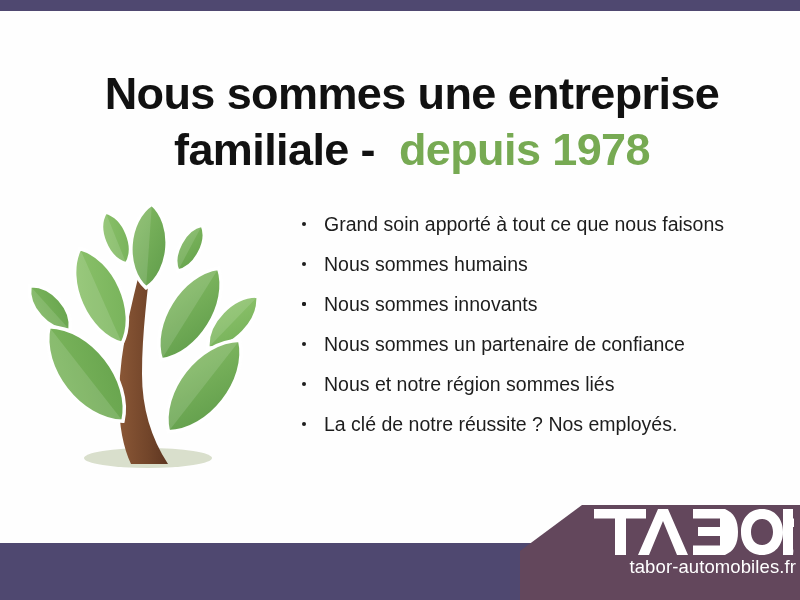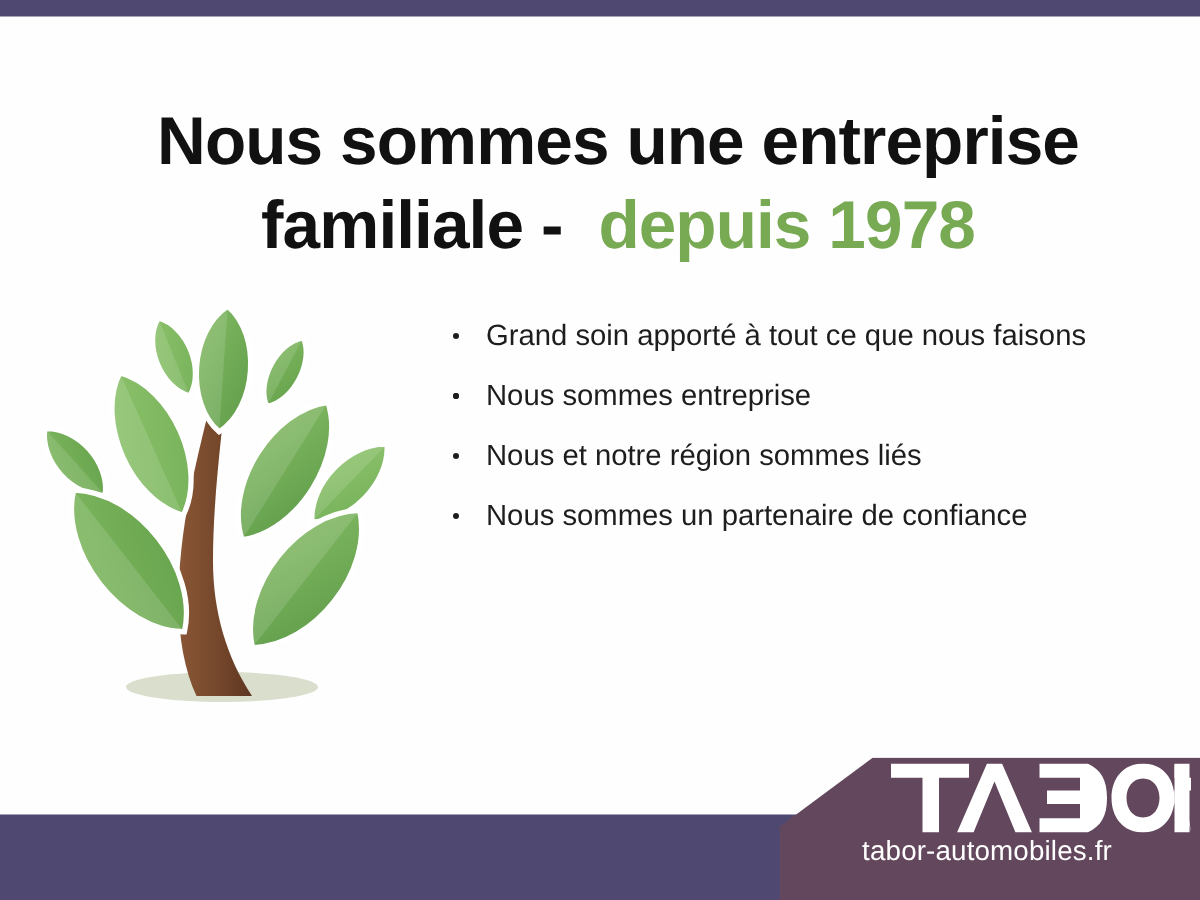--- a/index.html
+++ b/index.html
@@ -56,21 +56,21 @@
     left: 594px;
     top: 509px;
     width: 200px;
     height: 46px;
   }
   .logo-tagline {
     position: absolute;
     left: 520px;
     top: 556px;
     width: 276px;
-    text-align: center;
+    text-align: right;
     color: #ffffff;
     font-size: 18.5px;
     letter-spacing: 0.1px;
     font-family: "Liberation Sans", sans-serif;
   }
 
   
   .headline {
     position: absolute;
     left: 12px;
@@ -209,24 +209,26 @@
     </svg>
   </div>
 
   <h1 class="headline">
     <span>Nous sommes une entreprise</span><br>
     <span>familiale - </span><span class="accent">depuis 1978</span>
   </h1>
 
   <ul class="bullets">
     <li><span class="dot"></span><span>Grand soin apporté à tout ce que nous faisons</span></li>
+    <li><span class="dot"></span><span>Nous sommes humains</span></li>
     <li><span class="dot"></span></li>
-    <li><span class="dot"></span><span>Nous sommes entreprise</span></li>
+    <li><span class="dot"></span><span>Nous sommes innovants</span></li>
+    <li><span class="dot"></span><span>Nous sommes un partenaire de confiance</span></li>
     <li><span class="dot"></span><span>Nous et notre région sommes liés</span></li>
-    <li><span class="dot"></span><span>Nous sommes un partenaire de confiance</span></li>
+    <li><span class="dot"></span><span>La clé de notre réussite ? Nos employés.</span></li>
   </ul>
 
   <div class="bottom-band"></div>
 
   <div class="logo-panel"></div>
 
   <div class="logo-wordmark">
     <svg viewBox="0 0 200 46" width="200" height="46" xmlns="http://www.w3.org/2000/svg" aria-label="TABOR">
       <g fill="#ffffff">
 

